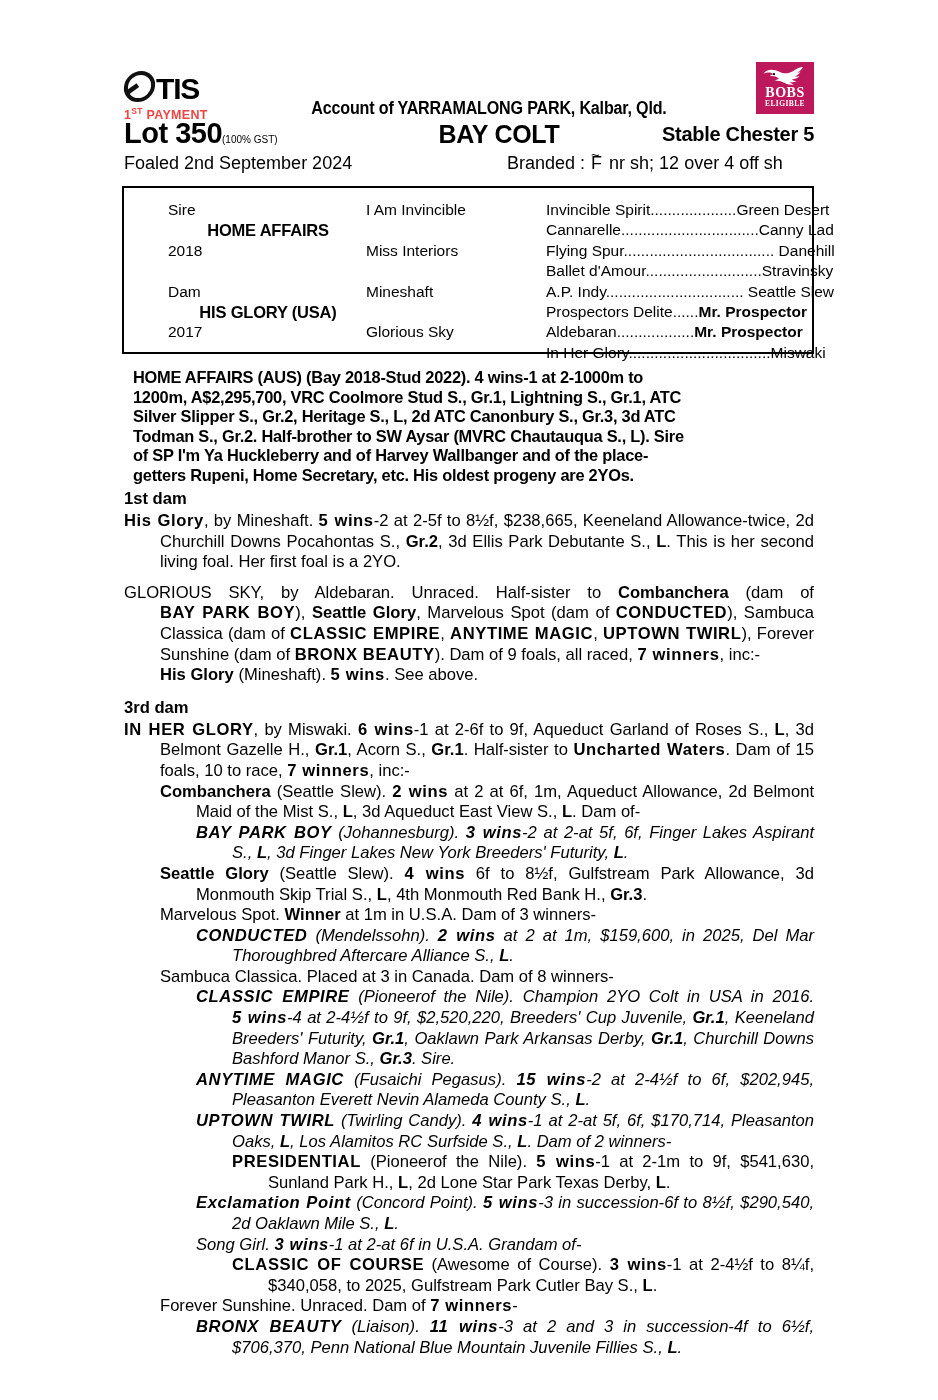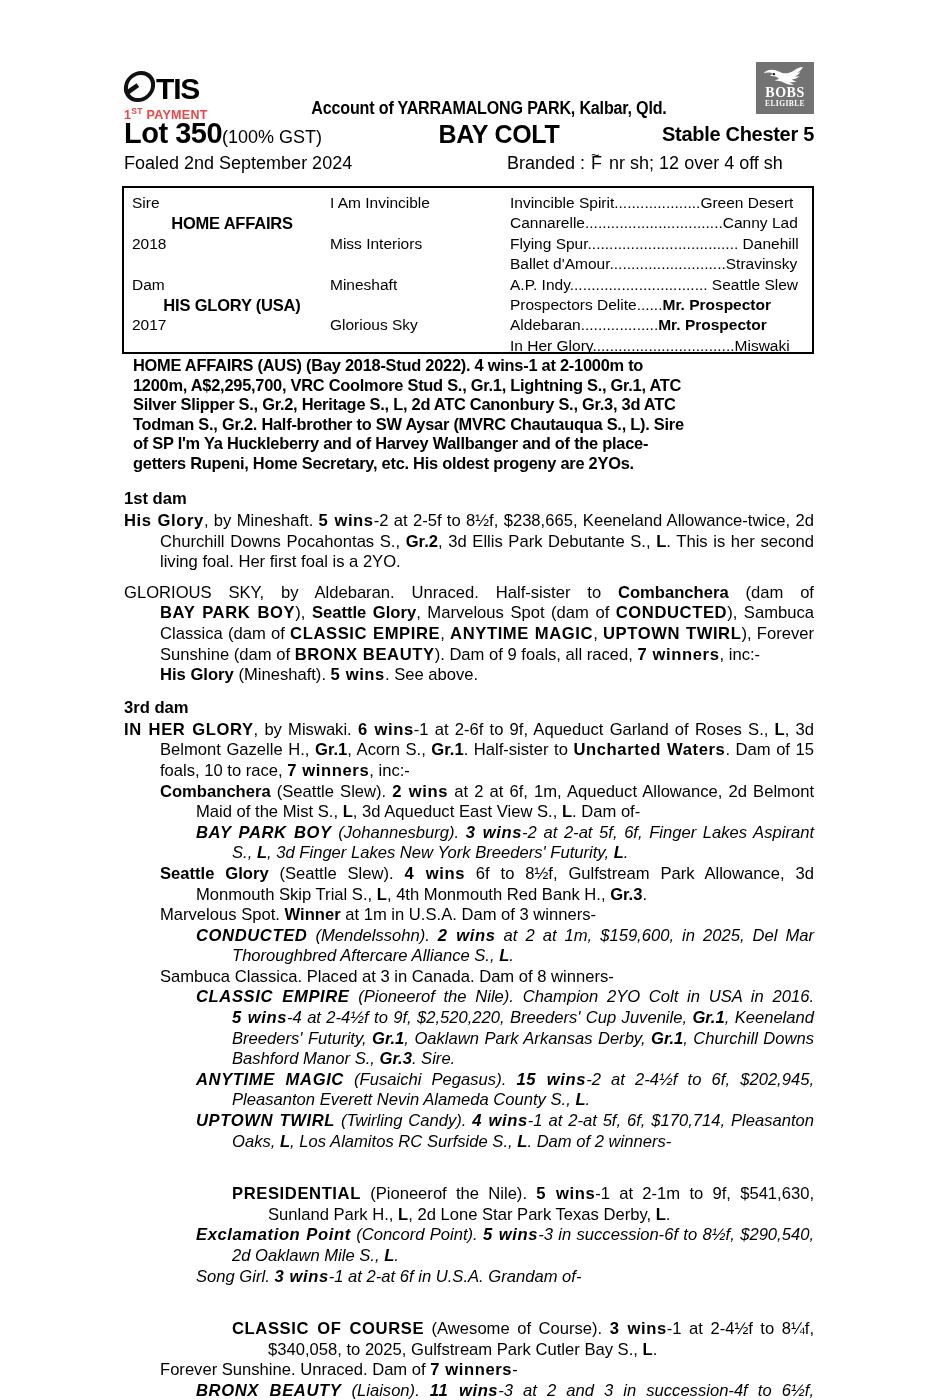--- a/index.html
+++ b/index.html
@@ -90,21 +90,21 @@
     transform: scaleX(0.92);
     transform-origin: center;
   }
 
   .bobs-logo {
     position: absolute;
     left: 632px;
     top: 2px;
     width: 58px;
     height: 52px;
-    background: #737373;
+    background: #be185d;
     color: #fff;
     text-align: center;
     overflow: hidden;
   }
   .bobs-horse { display:block; margin: 3px auto 0; }
   .bobs-name {
     display: block;
     font-family: "Liberation Serif", serif;
     font-weight: bold;
     font-size: 14px;
@@ -130,21 +130,21 @@
   .lot-no {
     position: absolute;
     left: 0; top: 0;
     font-weight: bold;
     font-size: 29px;
     line-height: 31px;
     letter-spacing: -0.5px;
   }
   .lot-gst {
     font-weight: normal;
-    font-size: 18px;
+    font-size: 10px;
     letter-spacing: 0;
   }
   .colour-sex {
     position: absolute;
     left: 210px; top: 1px;
     width: 330px;
     text-align: center;
     font-weight: bold;
     font-size: 25px;
     line-height: 30px;
@@ -189,43 +189,44 @@
     position: absolute;
     left: 122px;
     top: 186px;
     width: 692px;
     height: 168px;
     border: 2.5px solid #000;
     box-sizing: border-box;
   }
   .ped-col {
     position: absolute;
-    top: 5px;
+    top: 12px;
     font-size: 15.5px;
     line-height: 20.4px;
+    margin-left: 36px;
   }
   .c1 { left: 8px; width: 200px; }
   .c2 { left: 206px; width: 180px; }
   .c3 { left: 386px; width: 300px; }
   .ped-big {
     font-weight: bold;
     font-size: 16.5px;
     letter-spacing: -0.2px;
     text-align: center;
   }
   .ped-spacer { height: 20.4px; }
   .dots { letter-spacing: 0px; }
   .ped-row3 { white-space: nowrap; }
   .ped-bold { font-weight: bold; }
 
   
   .sire-para {
     position: absolute;
     left: 133px;
-    top: 356px;
+    top: 368px;
     width: 678px;
     font-weight: bold;
     font-size: 16.4px;
     line-height: 19.6px;
     text-align: justify;
     letter-spacing: -0.25px;
     font-stretch: condensed;
   }
   .sire-para > span { display: block; }
 
@@ -245,21 +246,21 @@
   .entry {
     text-align: justify;
     text-justify: inter-word;
     margin: 0;
     padding: 0;
   }
   .entry:last-child { text-align: left; }
   .i1  { margin-left: 36px;  text-indent: -36px; }
   .i2  { margin-left: 72px;  text-indent: -36px; }
   .i3  { margin-left: 108px; text-indent: -36px; font-style: italic; }
-  .i4  { margin-left: 144px; text-indent: -36px; margin-top: 32px; }
+  .i4  { margin-left: 144px; text-indent: -36px; }
   b { font-weight: bold; }
   .nb { white-space: nowrap; }
   .sp { letter-spacing: 0.6px; }
 </style>
 </head>
 <body>
 
 <div class="page">
 
   <div class="header">

